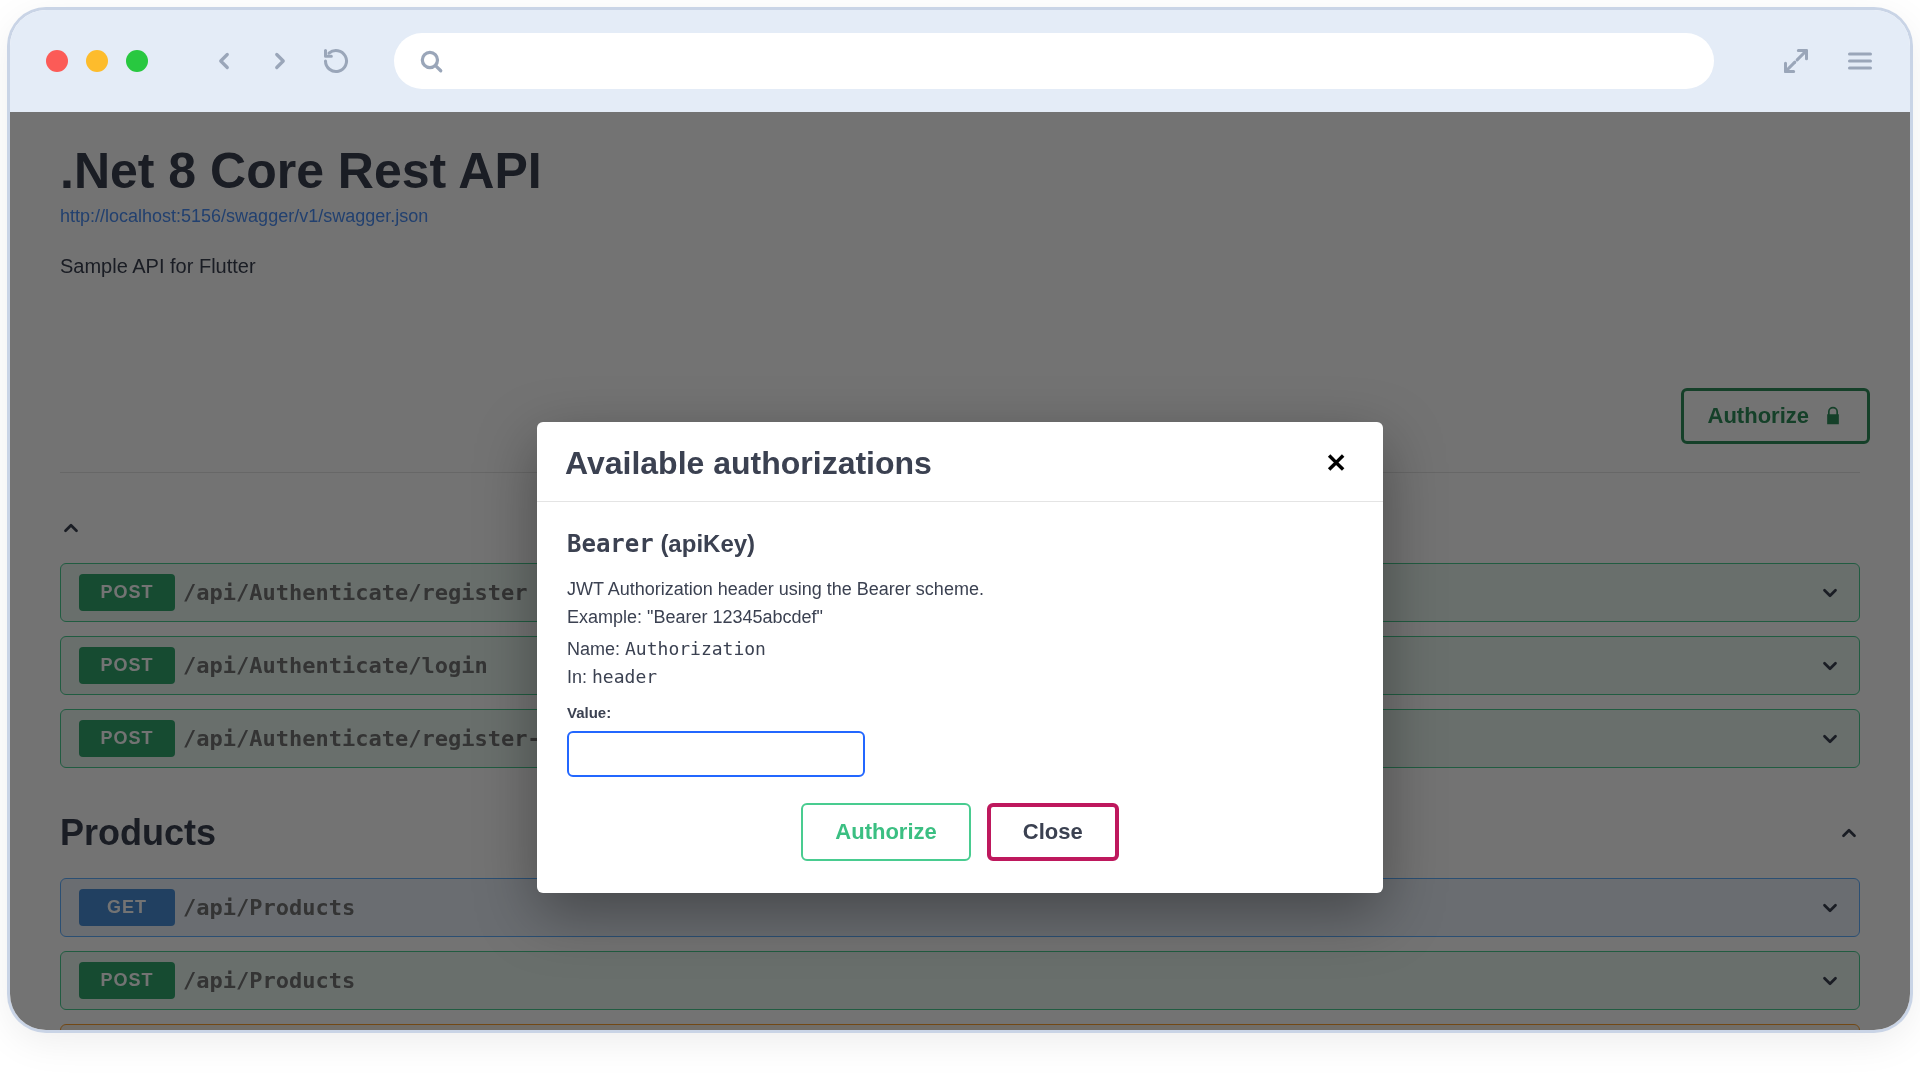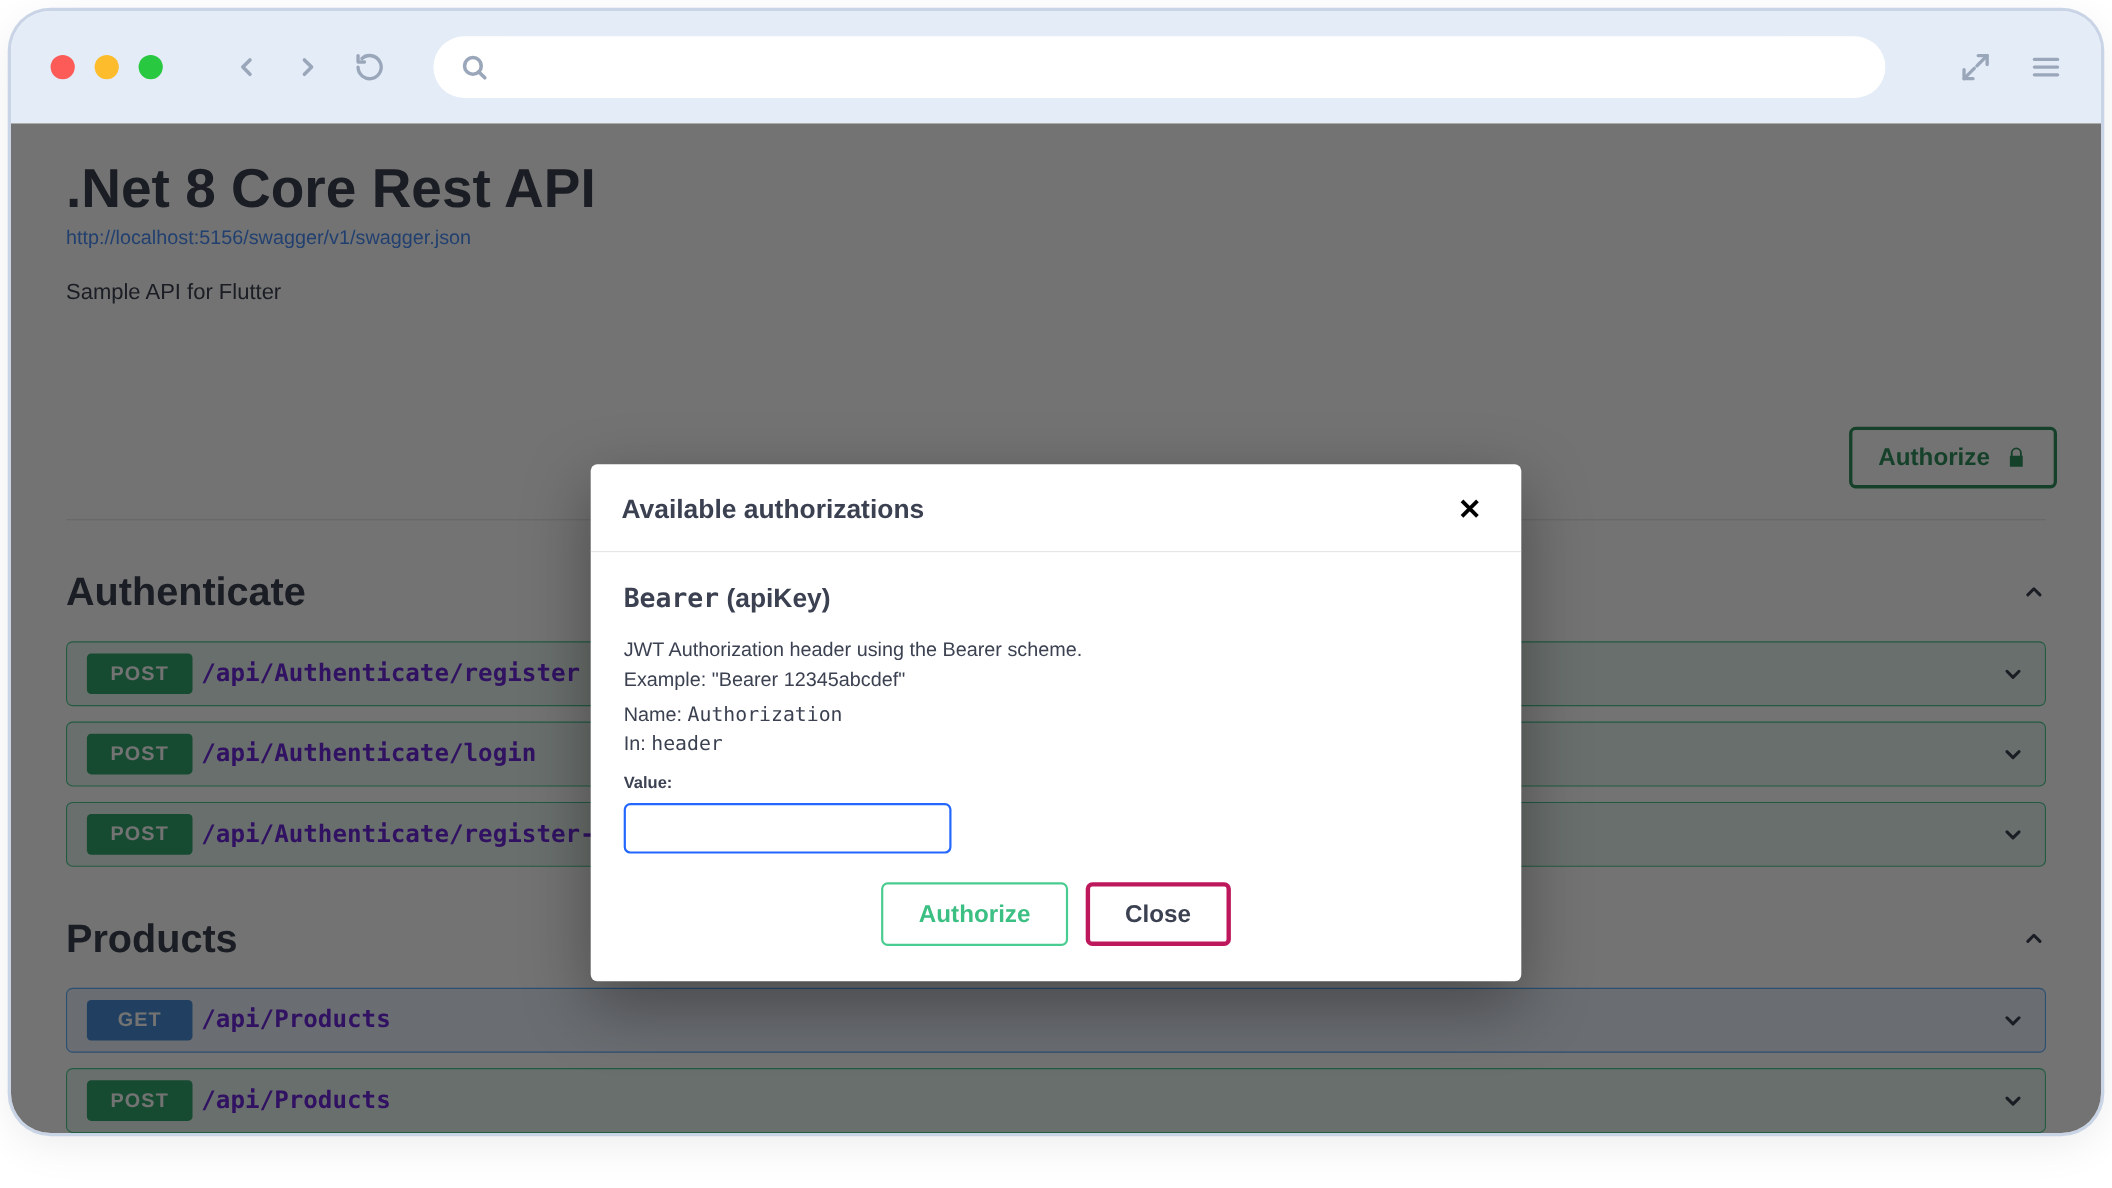--- a/index.html
+++ b/index.html
@@ -98,21 +98,21 @@
     font-size: 18px;
     padding: 8px 0;
     width: 96px;
     text-align: center;
     border-radius: 4px;
     letter-spacing: 1px;
   }
   .method-badge.post { background: #31a66d; }
   .method-badge.get  { background: #4a8fd7; }
   .method-badge.put  { background: #e09a3d; }
-  .ep-path { font-family: ui-monospace, SFMono-Regular, Menlo, monospace; font-size: 22px; font-weight: 700; color: #6d28d9; }
+  .ep-path { font-family: ui-monospace, SFMono-Regular, Menlo, monospace; font-size: 22px; font-weight: 700; color: #737373; }
   .ep-chev { margin-left: auto; color: #3b4151; }
 
   .thin-rule { height:1px; background:#e4e4e4; margin-top:28px; }
 
   
   .overlay {
     position: absolute;
     inset: 0;
     background: rgba(0,0,0,0.55);
     display: flex;
@@ -127,21 +127,21 @@
     box-shadow: 0 20px 60px rgba(0,0,0,0.35);
     overflow: hidden;
   }
   .modal-head {
     display: flex;
     align-items: center;
     justify-content: space-between;
     padding: 22px 28px 18px 28px;
     border-bottom: 1px solid #e4e4e4;
   }
-  .modal-title { font-size: 24px; font-weight: 800; color: #3b4151; }
+  .modal-title { font-size: 32px; font-weight: 800; color: #3b4151; }
   .modal-close { font-size: 26px; font-weight: 900; cursor: pointer; color:#000; padding:4px 8px;}
   .modal-body { padding: 28px 30px 28px 30px; }
   .scheme-name { font-size: 24px; font-weight: 800; color: #3b4151; margin-bottom: 18px; }
   .scheme-name .mono { font-family: ui-monospace, SFMono-Regular, Menlo, monospace; }
   .desc-line { font-size: 18px; color: #3b4151; line-height: 1.55; }
   .kv-line { font-size: 18px; color: #3b4151; margin-top: 6px; }
   .kv-line .mono { font-family: ui-monospace, SFMono-Regular, Menlo, monospace; }
   .value-label { font-weight: 800; font-size: 15px; margin-top: 16px; color:#3b4151; }
   .value-input {
     width: 298px;
@@ -232,21 +232,20 @@
           <span>Authorize</span>
           <svg class="lock-icon" viewBox="0 0 24 24" fill="currentColor">
               <path d="M6 10V7a6 6 0 1 1 12 0v3h1v12H5V10h1zm2 0h8V7a4 4 0 1 0-8 0v3z"></path>
             </svg>
         </button>
       </div>
 
       <div class="thin-rule"></div>
 
       <div class="section-head">
-        <div class="section-title">Authenticate</div>
         <svg class="chev" viewBox="0 0 24 24" fill="none" stroke="#3b4151" stroke-width="3" stroke-linecap="round" stroke-linejoin="round">
             <polyline points="18 15 12 9 6 15"></polyline>
           </svg>
       </div>
 
       <div class="endpoint post">
         <div class="method-badge post">POST</div>
         <div class="ep-path">/api/Authenticate/register</div>
         <svg class="chev ep-chev" viewBox="0 0 24 24" fill="none" stroke="#3b4151" stroke-width="3" stroke-linecap="round" stroke-linejoin="round">
             <polyline points="6 9 12 15 18 9"></polyline>

